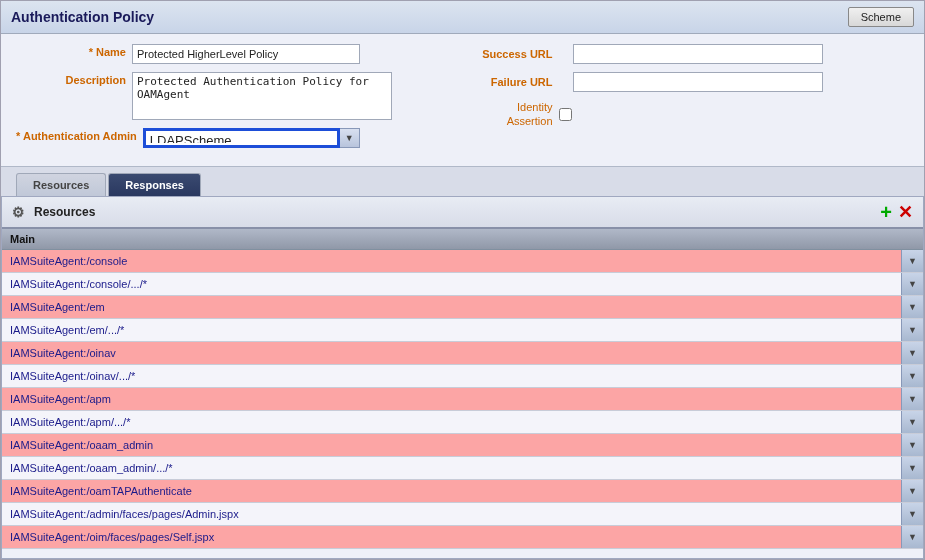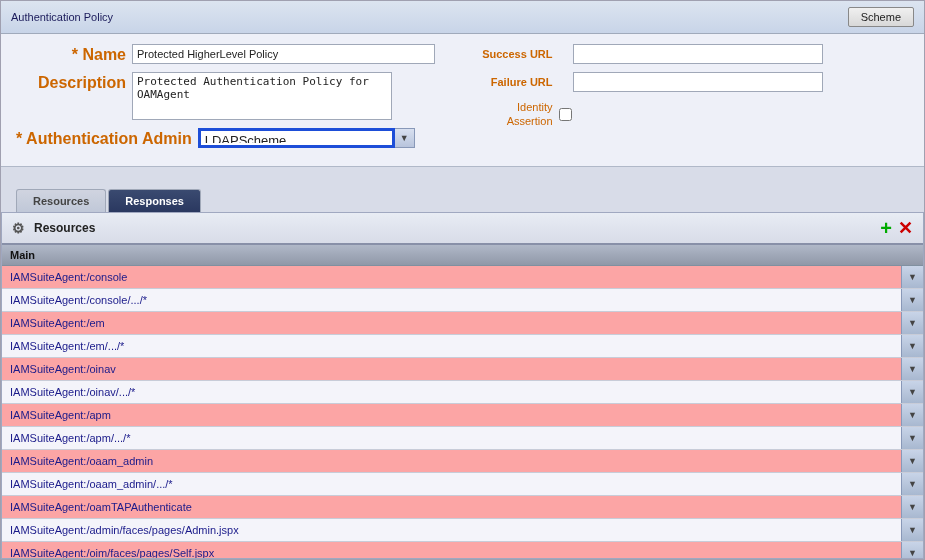--- a/index.html
+++ b/index.html
@@ -25,22 +25,22 @@
     .page-header {
       background: linear-gradient(to bottom, #dce4f0, #c8d4e8);
       border-bottom: 1px solid #a0aabb;
       padding: 6px 10px;
       display: flex;
       align-items: center;
       justify-content: space-between;
     }
 
     .page-title {
-      font-size: 11px;
-      font-weight: normal;
+      font-size: 14px;
+      font-weight: bold;
       color: #1a1a5a;
     }
 
     .apply-button {
       background: linear-gradient(to bottom, #f0f0f0, #d8d8d8);
       border: 1px solid #888;
       padding: 3px 12px;
       font-size: 11px;
       cursor: pointer;
       color: #222;
@@ -55,39 +55,39 @@
     }
 
     .form-row {
       display: flex;
       align-items: flex-start;
       margin-bottom: 8px;
     }
 
     .form-label {
       color: #cc6600;
-      font-size: 16px;
+      font-size: 11px;
       font-weight: bold;
       text-align: right;
       min-width: 110px;
       margin-right: 6px;
       padding-top: 2px;
     }
 
     .form-input {
       border: 1px solid #a0a8b8;
       background: white;
       padding: 2px 4px;
       font-size: 11px;
       height: 20px;
       color: #222;
     }
 
     .form-input-name {
-      width: 303px;
+      width: 228px;
     }
 
     .form-textarea {
       border: 1px solid #a0a8b8;
       background: white;
       padding: 2px 4px;
       font-size: 11px;
       width: 260px;
       height: 48px;
       resize: none;
@@ -197,21 +197,20 @@
     }
 
     .tab-inactive {
       background: linear-gradient(to bottom, #d0d4e0, #c0c8d8);
       color: #444;
     }
 
     .tab-active {
       background: linear-gradient(to bottom, #3a4a70, #2a3860);
       color: white;
-      margin-top: 16px;
     }
 
     
     .content-panel {
       flex: 1;
       background: #eef0f8;
       border: 1px solid #a0a8c0;
       margin: 0;
       display: flex;
       flex-direction: column;

